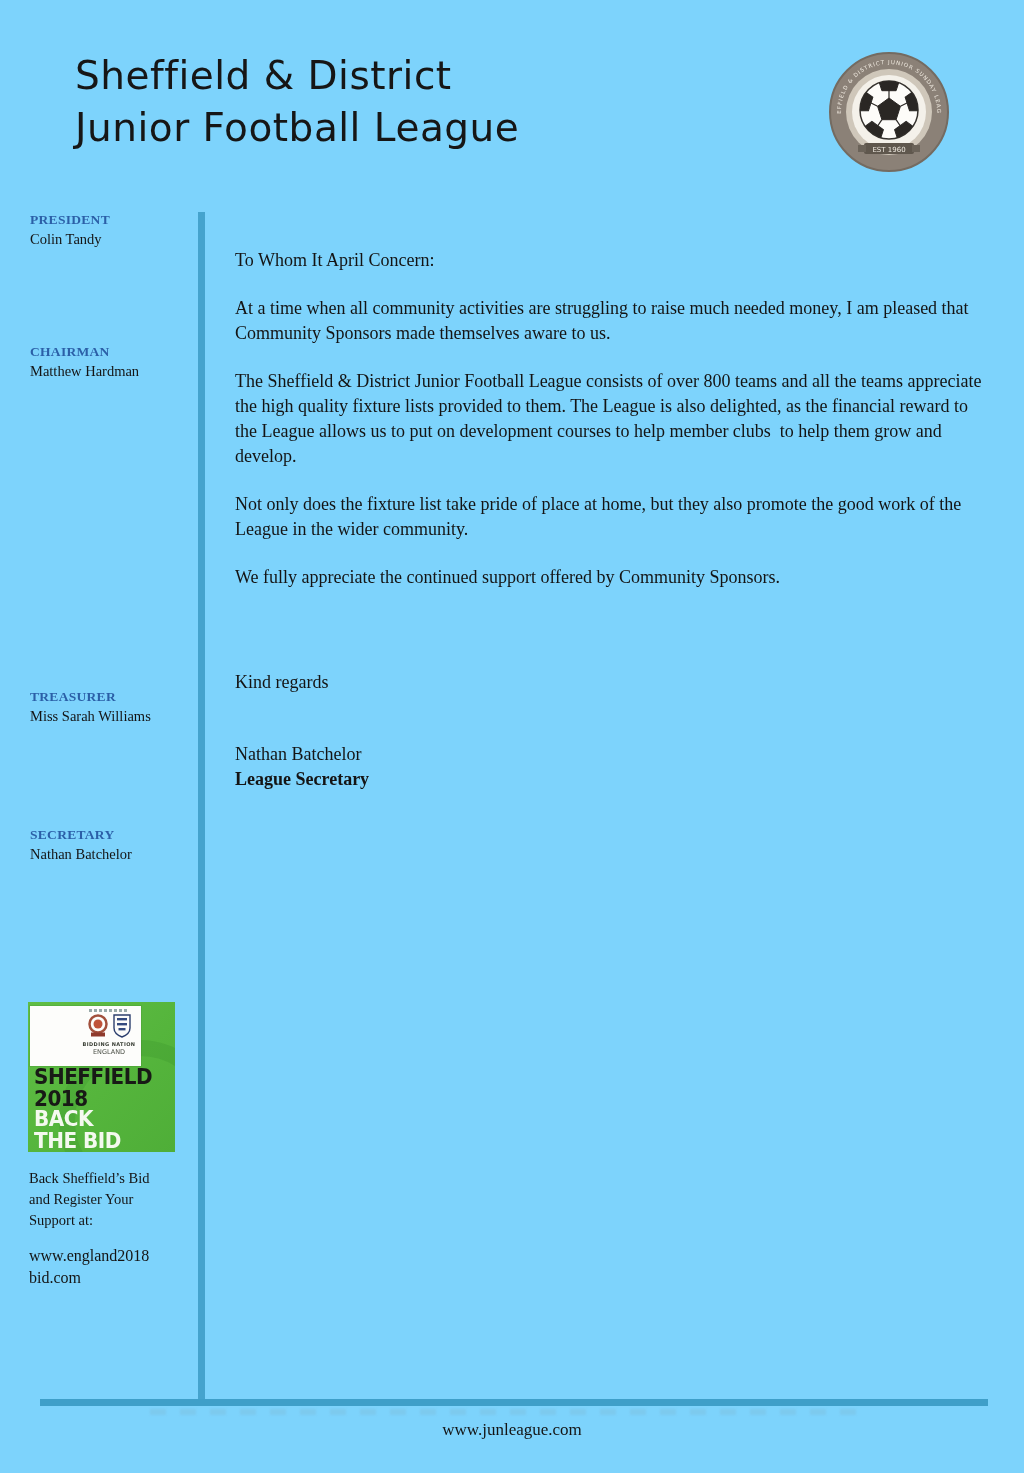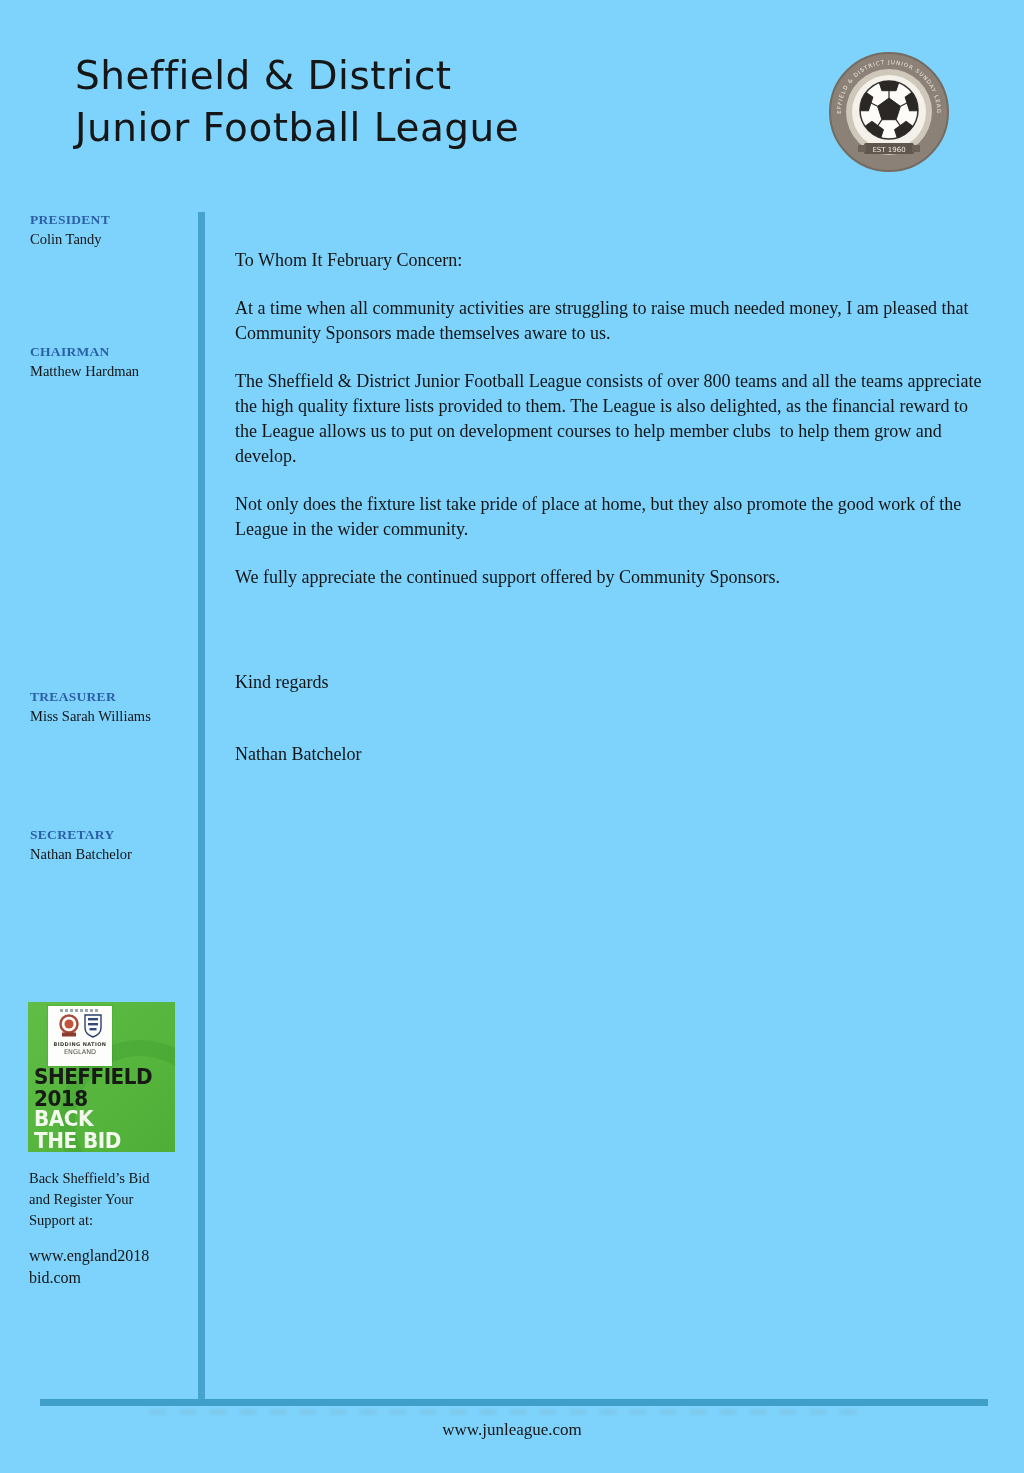--- a/index.html
+++ b/index.html
@@ -38,23 +38,24 @@
   .badge {
     position:absolute; left:28px; top:1002px; width:147px; height:150px;
     background:linear-gradient(135deg,#60bd45 0%, #55b53c 55%, #4fae38 100%);
     overflow:hidden;
   }
   .badge .swoosh {
     position:absolute; right:-46px; top:38px; width:130px; height:130px; border-radius:50%;
     border:16px solid rgba(30,110,30,0.14);
   }
   .badge-box {
-    position:absolute; left:20px; top:4px; width:64px; height:60px; background:#fdfdfb;
+    position:absolute; left:2px; top:4px; width:64px; height:60px; background:#fdfdfb;
     display:flex; flex-direction:column; align-items:center; justify-content:flex-start;
     box-shadow:0 0 0 1px rgba(0,0,0,0.06);
+    padding-left:47px;
   }
   .badge-box .tiny-rule { width:40px; height:3px; margin-top:3px;
     background:repeating-linear-gradient(90deg,#9aa 0 3px, transparent 3px 5px); }
   .badge-box .crests { display:flex; gap:3px; margin-top:2px; }
   .badge-box .bn {
     font-family:"DejaVu Sans", sans-serif; font-weight:bold; font-size:5px; letter-spacing:0.4px;
     color:#3a3f35; margin-top:3px; white-space:nowrap;
   }
   .badge-box .country {
     font-family:"DejaVu Sans", sans-serif; font-size:6.5px; color:#4a4f45; margin-top:1px;
@@ -189,24 +190,25 @@
     <div>and Register Your</div>
     <div>Support at:</div>
   </div>
 
   <div class="bid-url">
     <div>www.england2018</div>
     <div>bid.com</div>
   </div>
 
   <div class="letter">
-    <p>To Whom It February Concern:</p>
+    <p>To Whom It April Concern:</p>
     <p>At a time when all community activities are struggling to raise much needed money, I am pleased that Community Sponsors made themselves aware to us.</p>
     <p>The Sheffield &amp; District Junior Football League consists of over 800 teams and all the teams appreciate the high quality fixture lists provided to them. The League is also delighted, as the financial reward to the League allows us to put on development courses to help member clubs  to help them grow and develop.</p>
     <p>Not only does the fixture list take pride of place at home, but they also promote the good work of the League in the wider community.</p>
     <p>We fully appreciate the continued support offered by Community Sponsors.</p>
     <p class="closing">Kind regards</p>
     <p class="sig-name">Nathan Batchelor</p>
+    <p class="sig-title">League Secretary</p>
   </div>
 
   <div class="footer-url">www.junleague.com</div>
 
 </div>
 
 </body></html>

